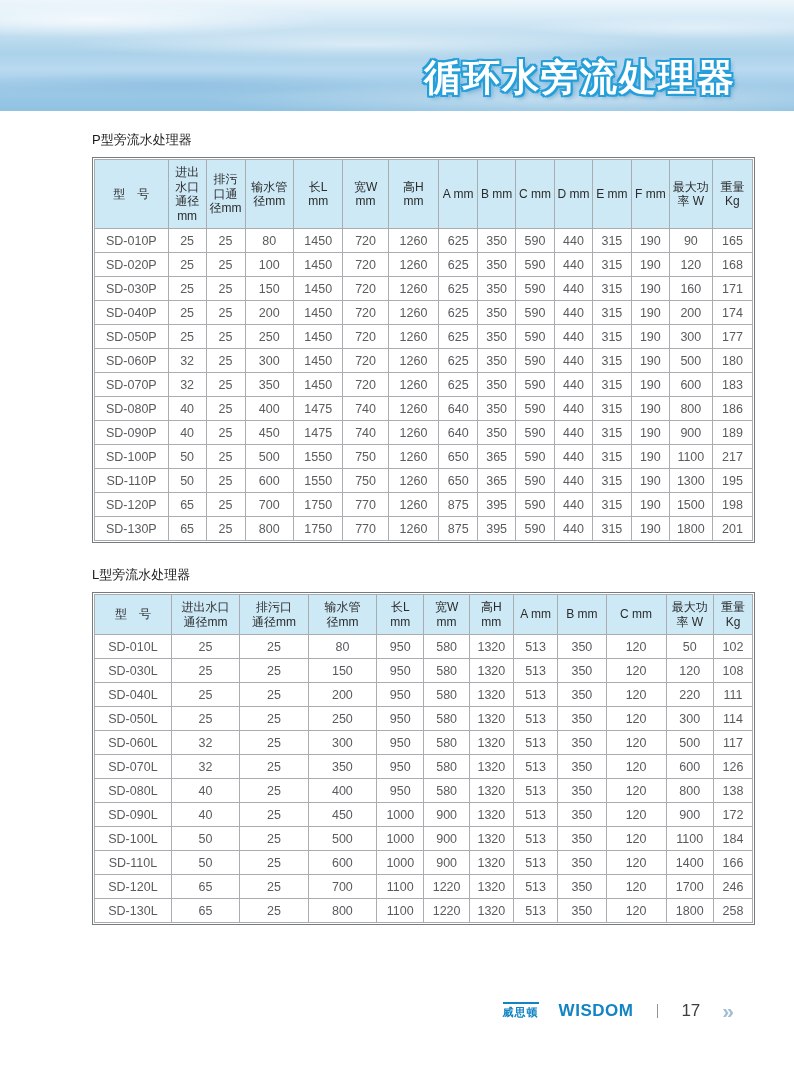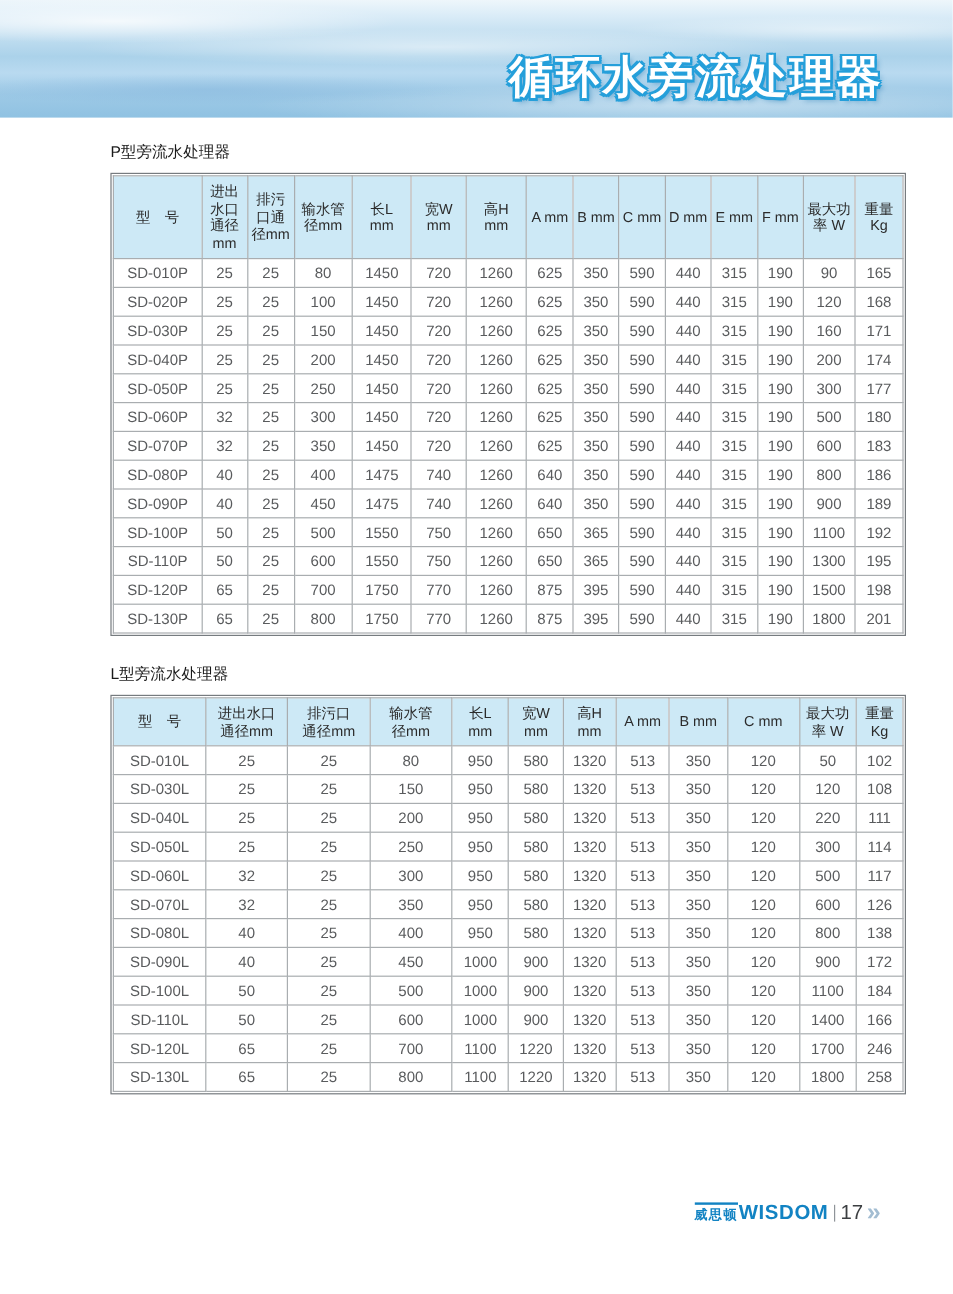--- a/index.html
+++ b/index.html
@@ -6,21 +6,21 @@
   html, body { width: 794px; height: 1078px; }
   body {
     position: relative;
     background: #ffffff;
     font-family: "Liberation Sans", sans-serif;
     overflow: hidden;
   }
   
   .banner {
     position: relative;
-    width: 794px; height: 98px;
+    width: 794px; height: 111px;
     background:
       radial-gradient(ellipse 340px 26px at 12% 18%, rgba(255,255,255,.75), rgba(255,255,255,0) 70%),
       radial-gradient(ellipse 430px 22px at 46% 40%, rgba(255,255,255,.5), rgba(255,255,255,0) 70%),
       radial-gradient(ellipse 310px 18px at 22% 76%, rgba(130,180,220,.45), rgba(130,180,220,0) 70%),
       radial-gradient(ellipse 520px 26px at 72% 90%, rgba(255,255,255,.4), rgba(255,255,255,0) 70%),
       radial-gradient(ellipse 260px 16px at 88% 25%, rgba(255,255,255,.45), rgba(255,255,255,0) 70%),
       linear-gradient(180deg, #eef6fb 0%, #dcedf8 12%, #c5e0f1 28%, #abd2ea 48%, #b9daf0 62%, #9dc9e6 80%, #90c2e2 100%);
   }
   .banner-title {
     position: absolute;
@@ -76,20 +76,21 @@
     height: 24px;
     padding: 0;
     white-space: nowrap;
   }
   
   .page-footer {
     position: absolute;
     top: 1000px; right: 60px;
     display: flex;
     align-items: center;
+    gap: 19px;
   }
   .brand-cn {
     font-size: 11px;
     font-weight: bold;
     color: #1283c3;
     border-top: 2px solid #1283c3;
     padding-top: 1px;
     letter-spacing: 1px;
   }
   .brand-en {
@@ -340,21 +341,21 @@
             <td>1550</td>
             <td>750</td>
             <td>1260</td>
             <td>650</td>
             <td>365</td>
             <td>590</td>
             <td>440</td>
             <td>315</td>
             <td>190</td>
             <td>1100</td>
-            <td>192</td>
+            <td>217</td>
           </tr>
           <tr>
             <td>SD-110P</td>
             <td>50</td>
             <td>25</td>
             <td>600</td>
             <td>1550</td>
             <td>750</td>
             <td>1260</td>
             <td>650</td>

